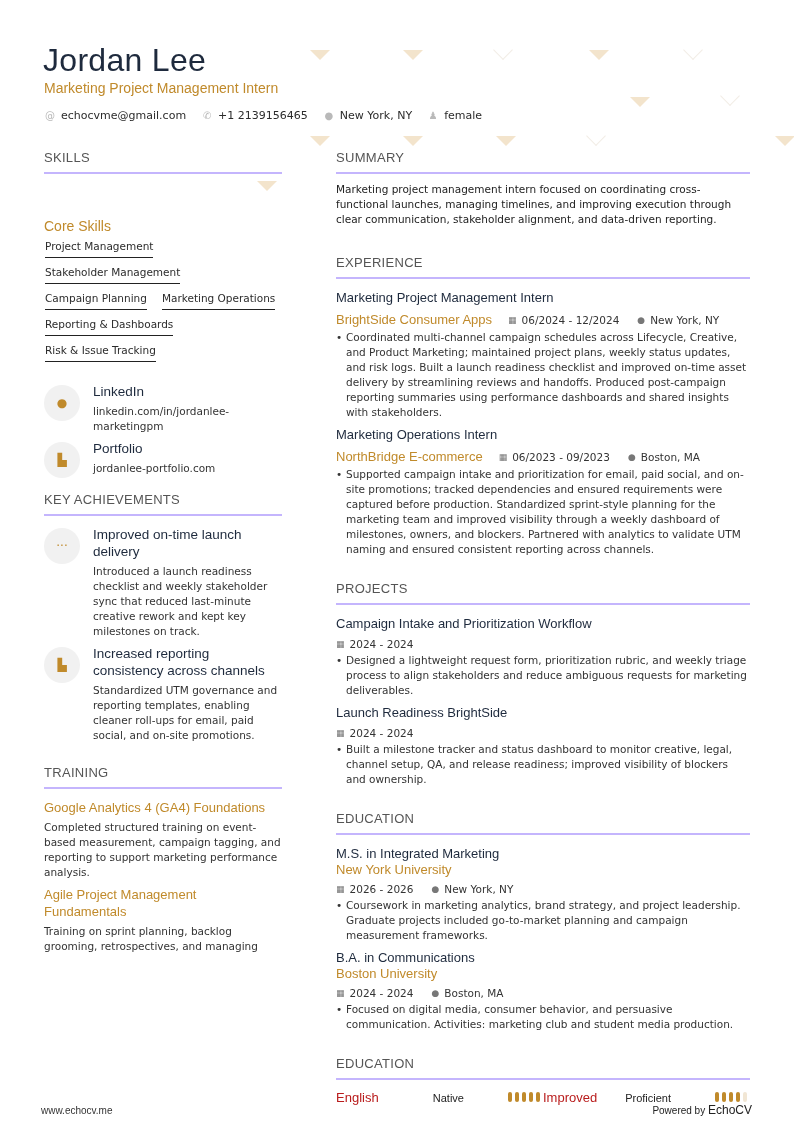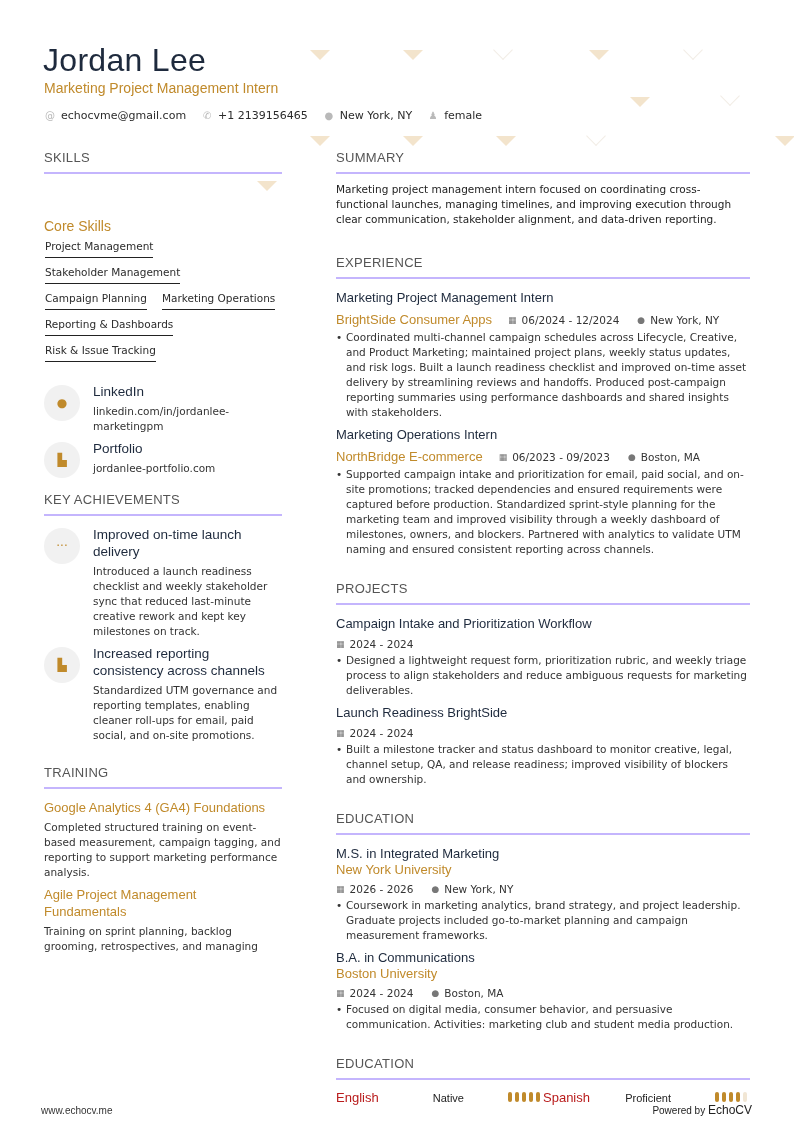--- a/index.html
+++ b/index.html
@@ -282,21 +282,21 @@
           <span class="pips">
               <i class="pip"></i>
               <i class="pip"></i>
               <i class="pip"></i>
               <i class="pip"></i>
               <i class="pip"></i>
             </span>
           </span>
       </div>
       <div class="lang">
-        <span class="lang-name">Spanish</span>
+        <span class="lang-name">Improved</span>
         <span class="lang-lvl">
             <span>Proficient</span>
           <span class="pips">
               <i class="pip"></i>
               <i class="pip"></i>
               <i class="pip"></i>
               <i class="pip"></i>
               <i class="pip off"></i>
             </span>
           </span>

